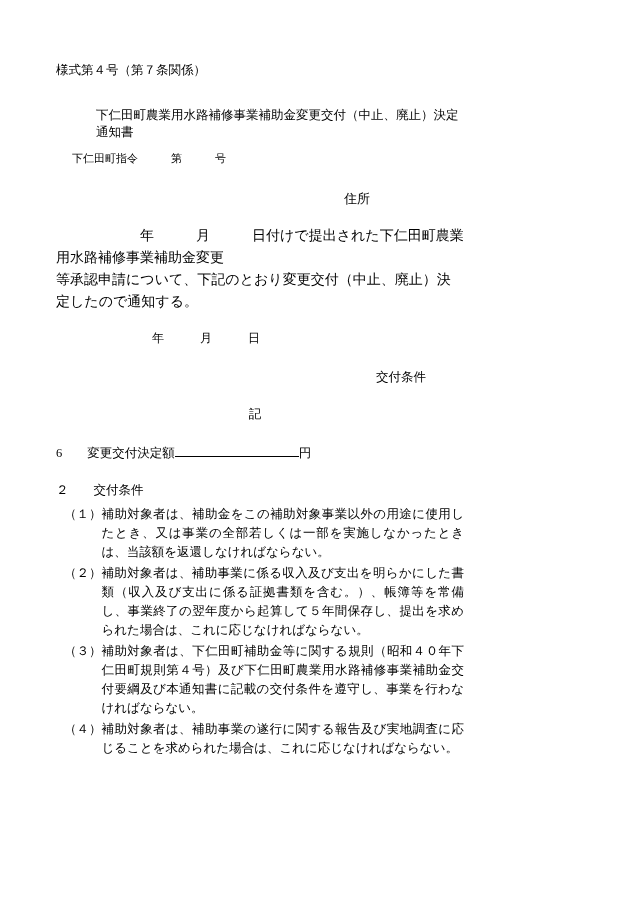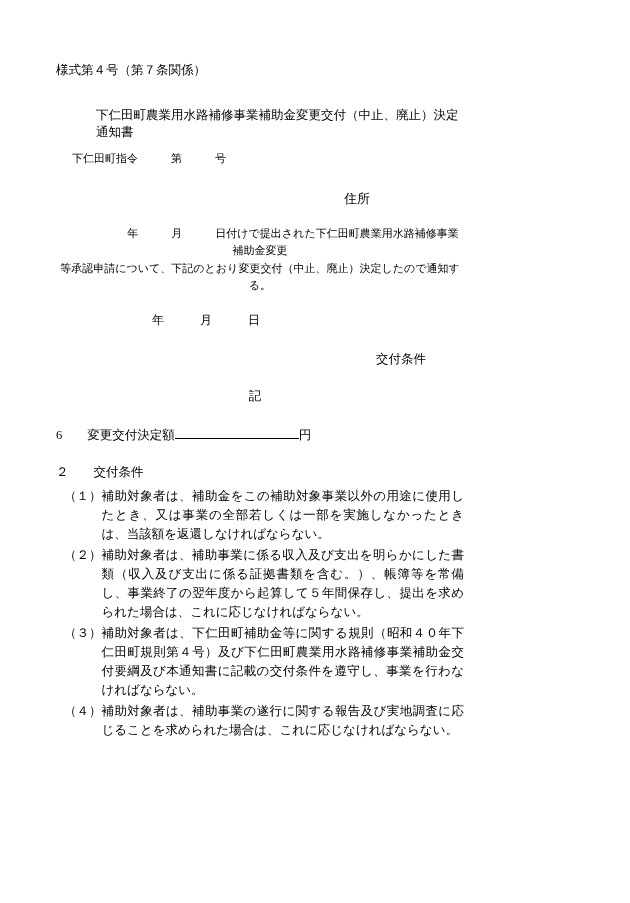--- a/index.html
+++ b/index.html
@@ -16,24 +16,23 @@
     overflow: hidden;
   }
   .page {
     position: relative;
     width: 520px;
     height: 903px;
     box-sizing: border-box;
     padding: 56px 56px 0 56px;
   }
   .line {
-    font-size: 11px;
+    font-size: 14px;
     line-height: 1.55;
     white-space: pre-wrap;
-    text-align: center;
   }
   .form-no {
     margin-top: 6px;
     font-size: 12.5px;
   }
   .doc-title {
     margin-top: 28px;
     font-size: 12.5px;
     padding-left: 40px;
   }

